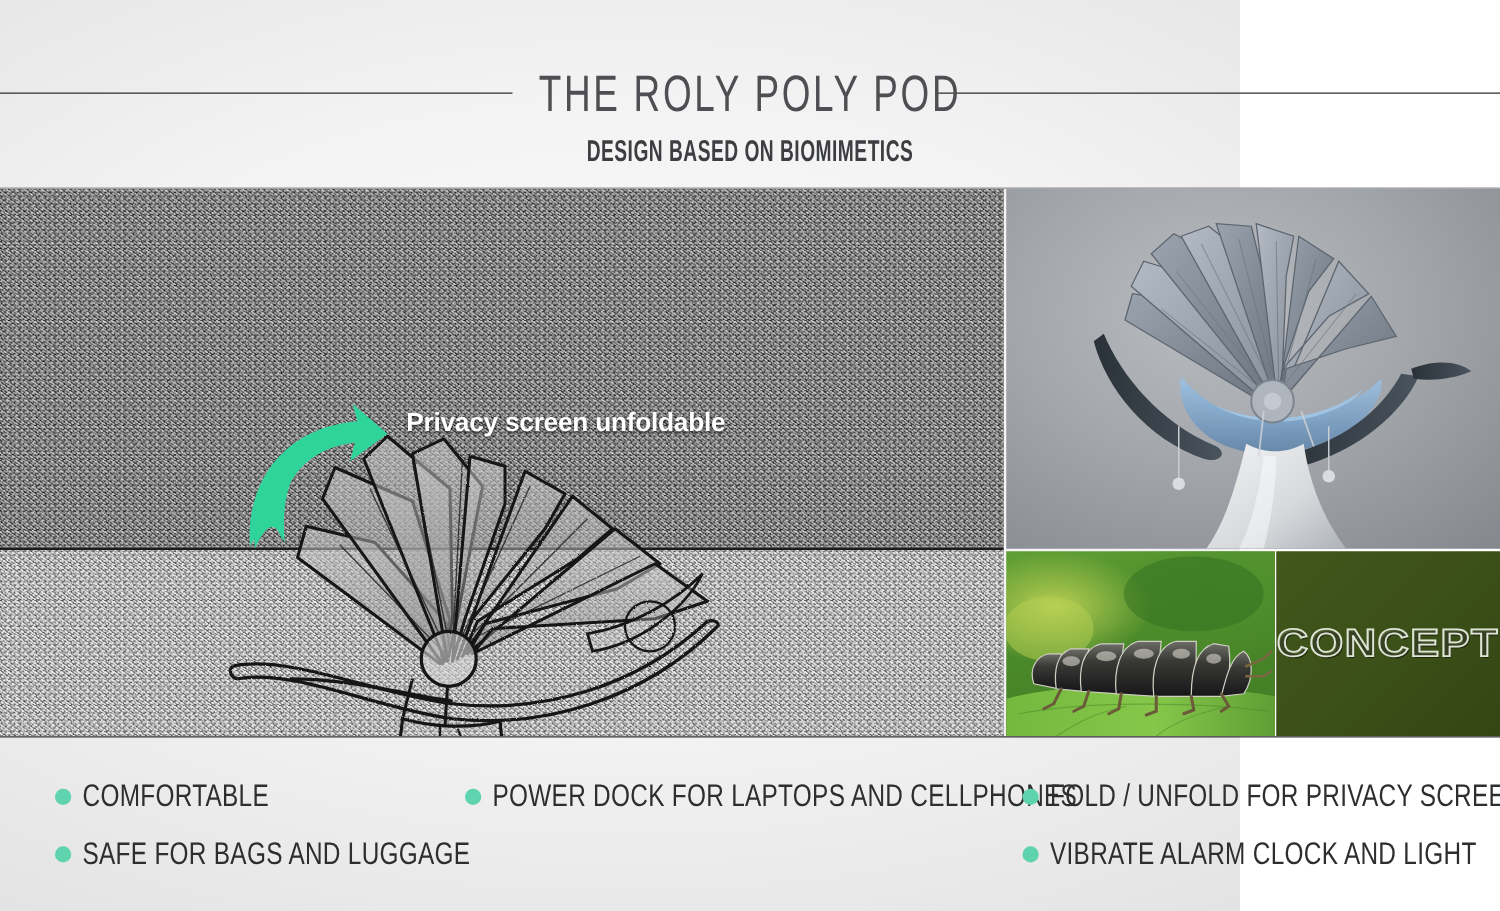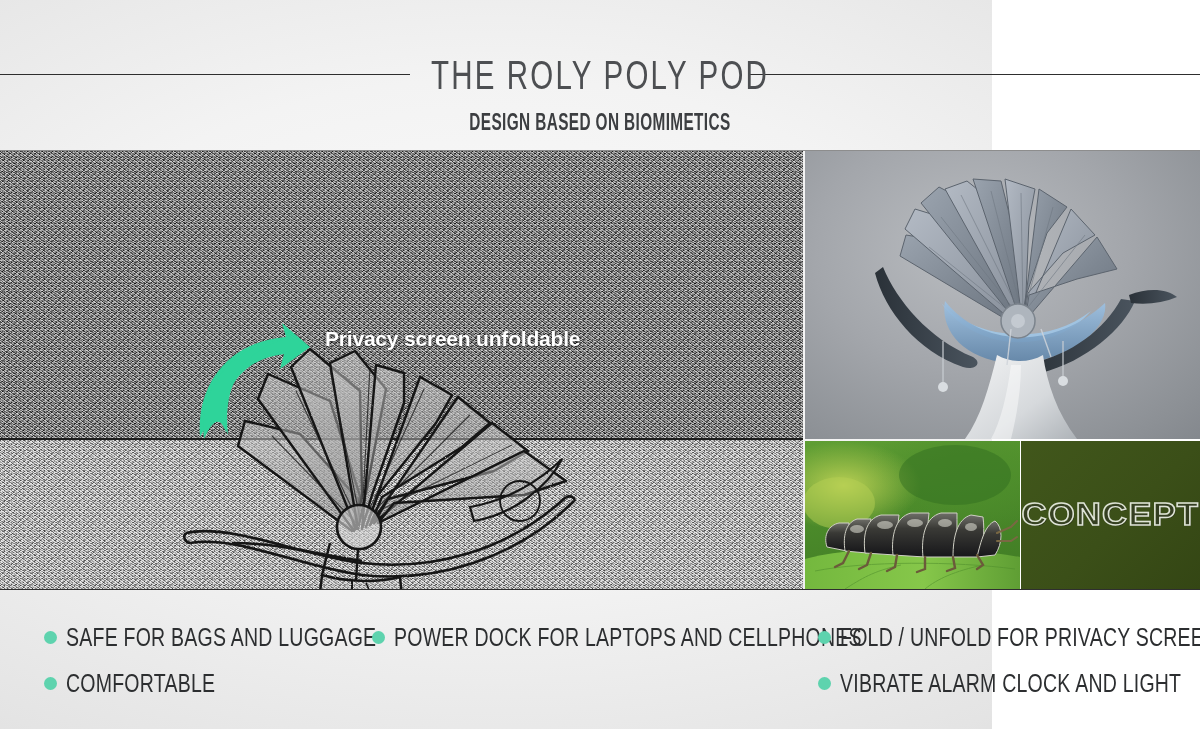--- a/index.html
+++ b/index.html
@@ -451,25 +451,25 @@
       <div class="concept-word">CONCEPT</div>
     </div>
 
   </div>
 
   <div class="features">
 
     <div class="fcol fcol-1">
       <div class="frow">
         <span class="bullet"></span>
-        <span class="flabel">SAFE FOR BAGS AND LUGGAGE</span>
+        <span class="flabel">COMFORTABLE</span>
       </div>
       <div class="frow">
         <span class="bullet"></span>
-        <span class="flabel">COMFORTABLE</span>
+        <span class="flabel">SAFE FOR BAGS AND LUGGAGE</span>
       </div>
     </div>
 
     <div class="fcol fcol-2">
       <div class="frow">
         <span class="bullet"></span>
         <span class="flabel">POWER DOCK FOR LAPTOPS AND CELLPHONES</span>
       </div>
     </div>
 

